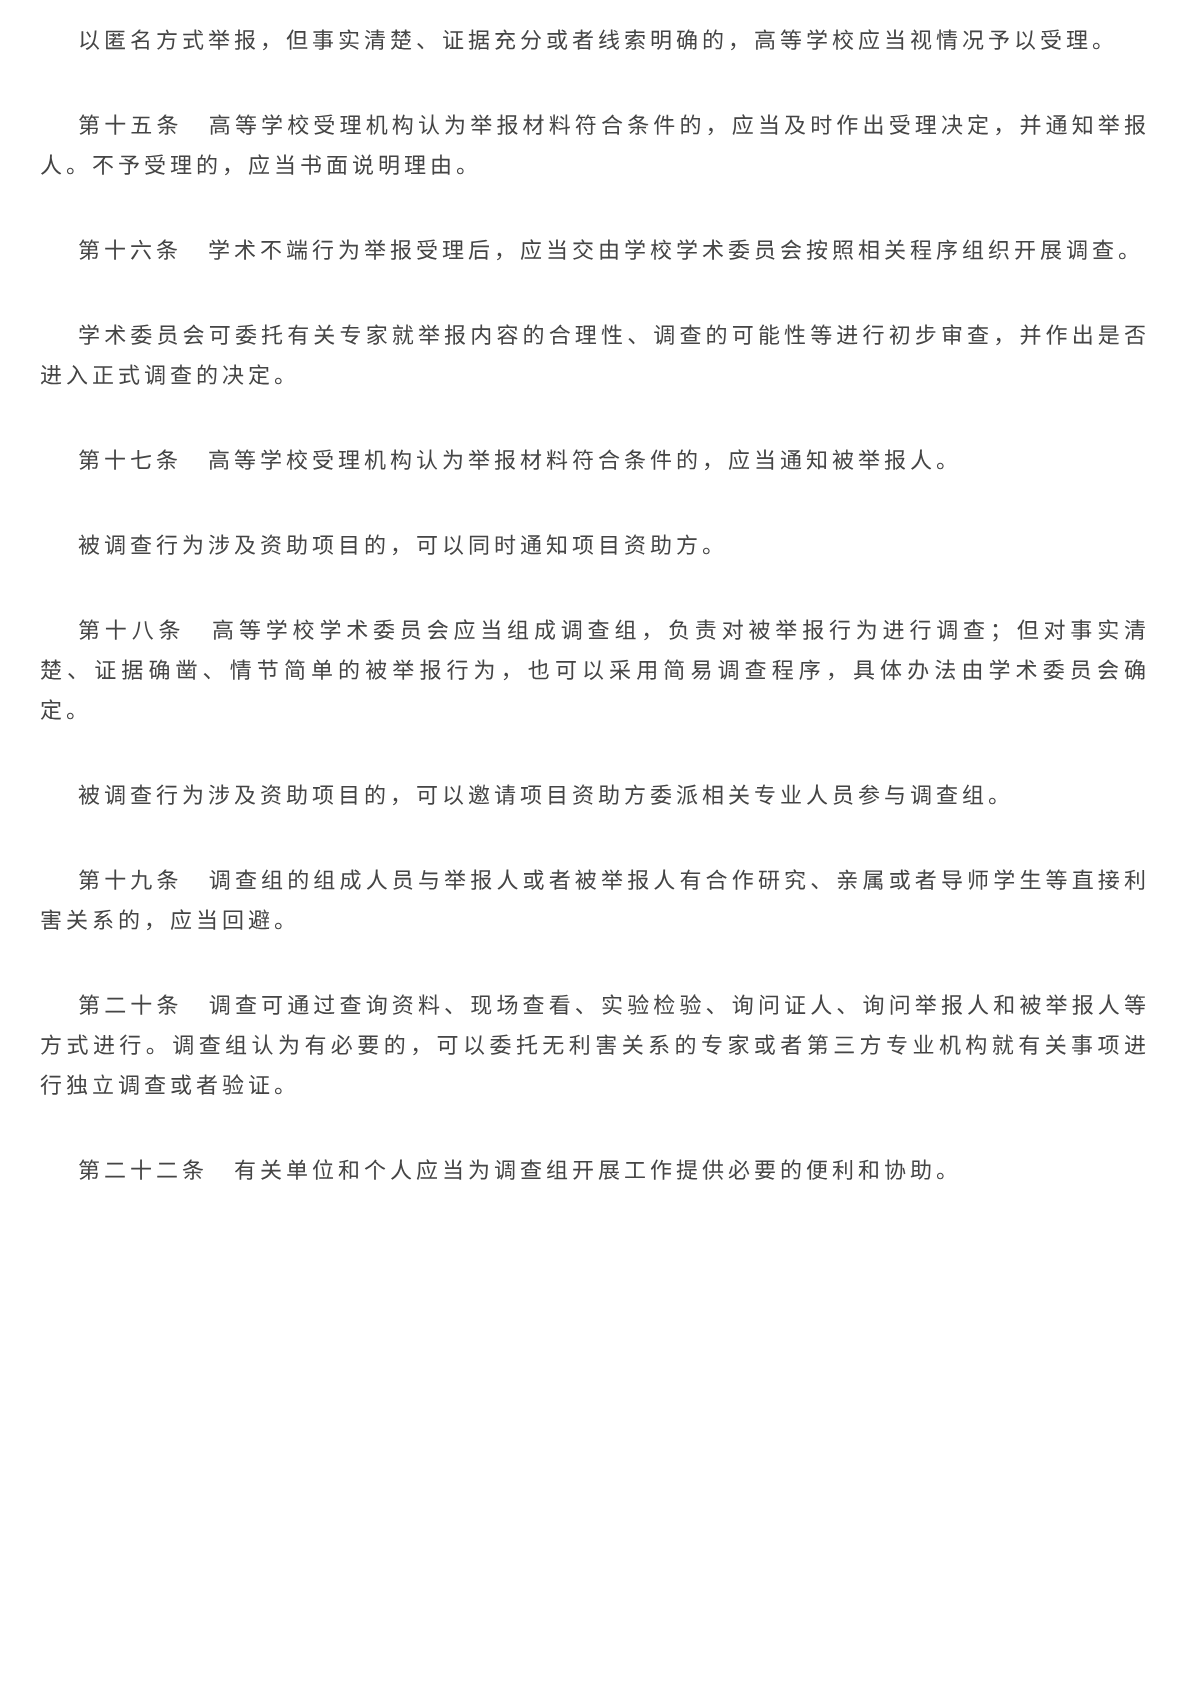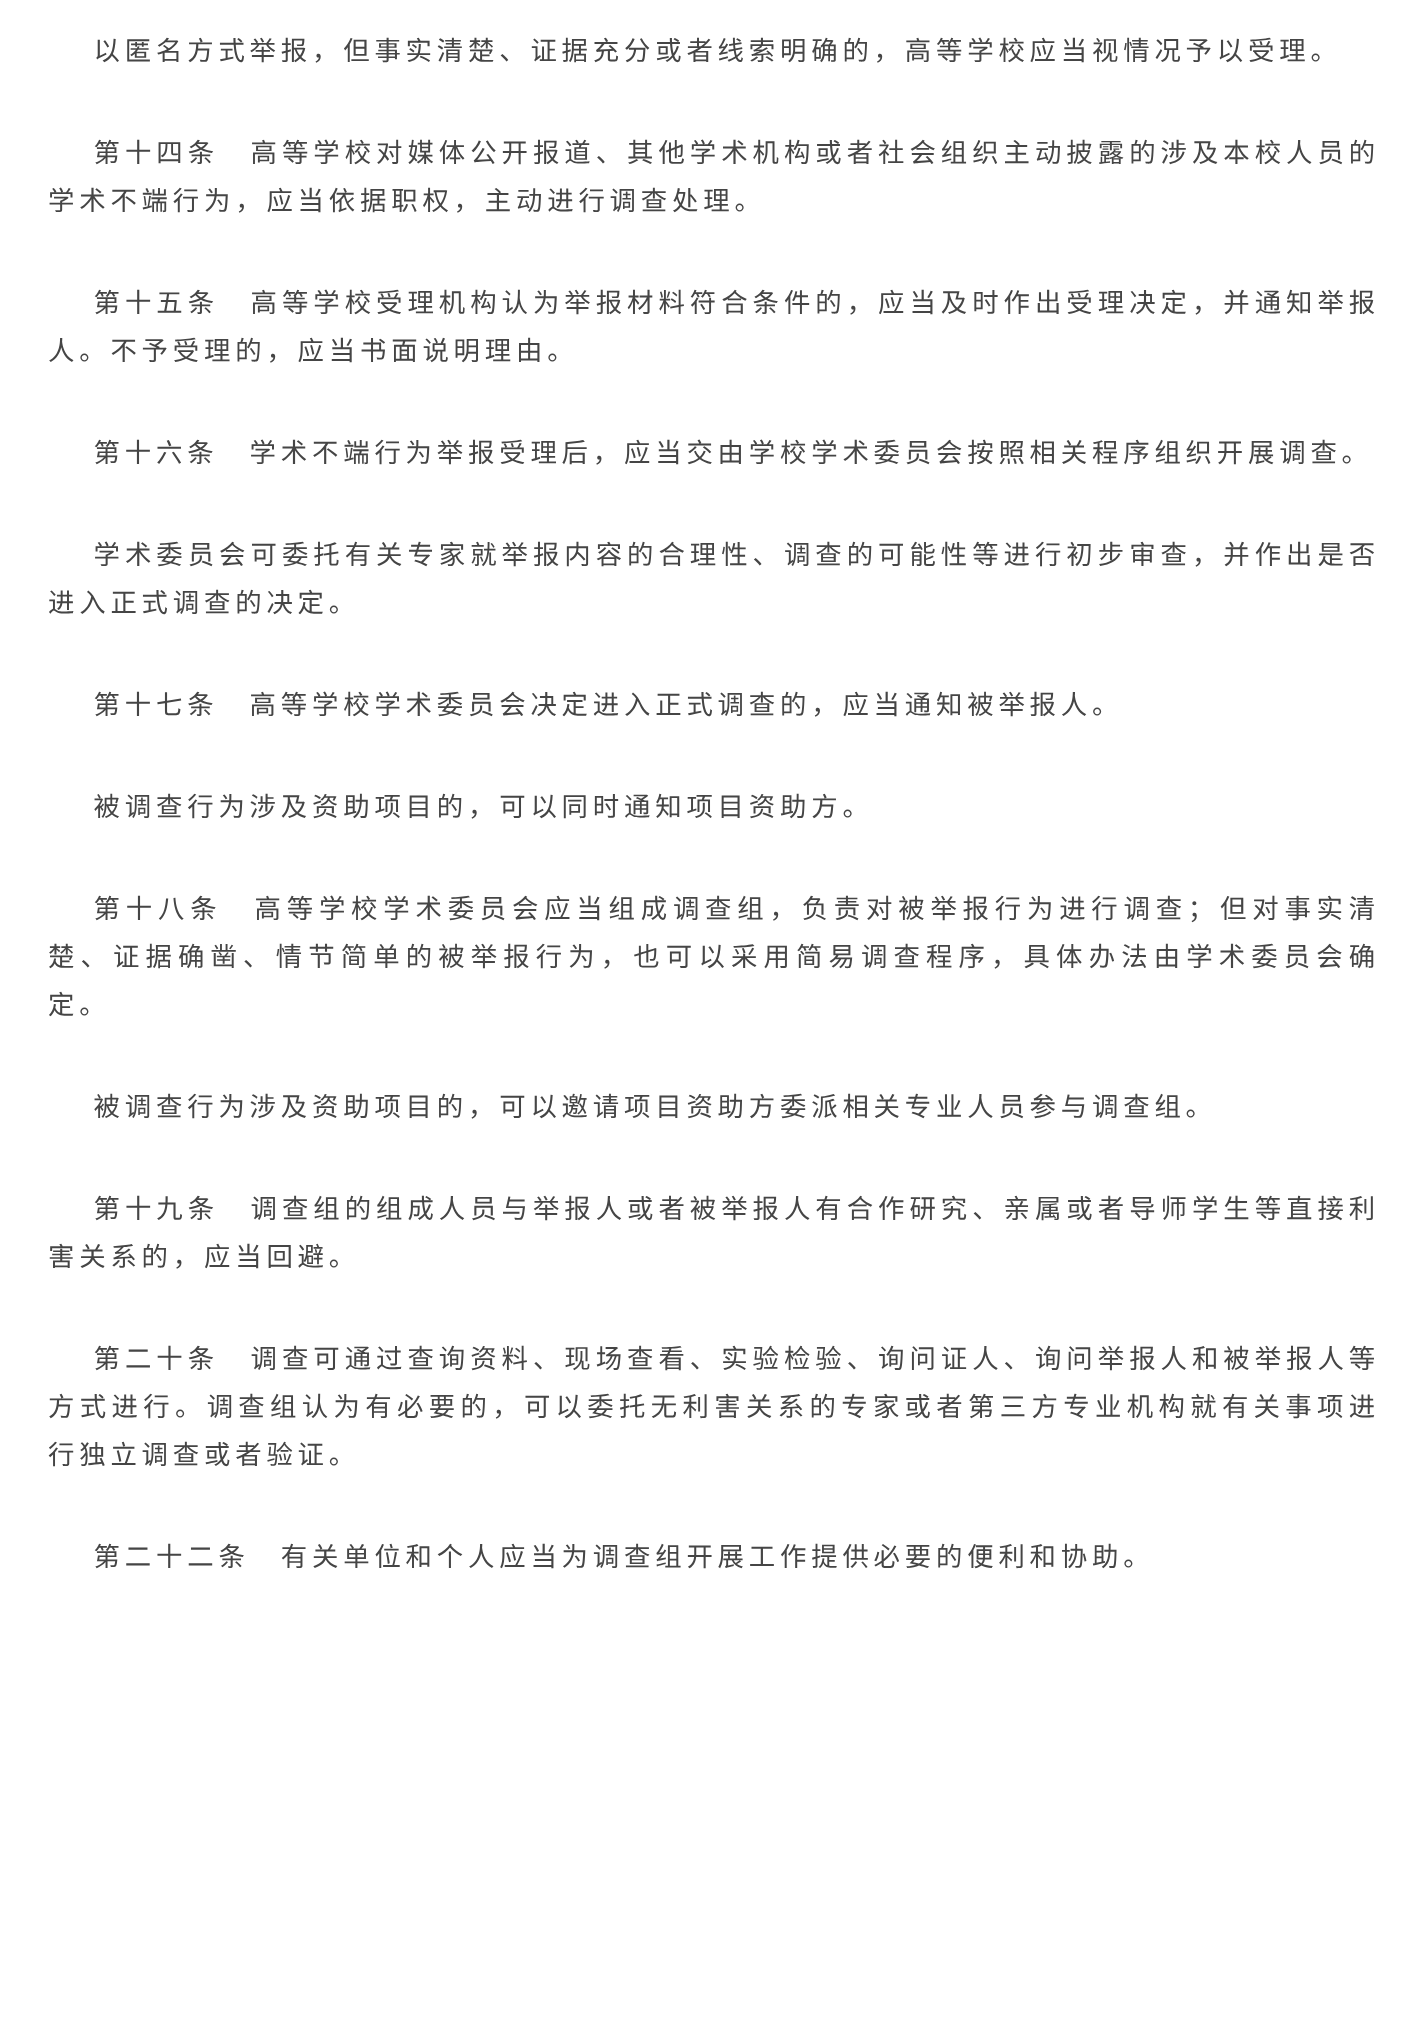--- a/index.html
+++ b/index.html
@@ -13,43 +13,42 @@
     box-sizing: border-box;
   }
   .page {
     box-sizing: border-box;
     width: 1190px;
     min-height: 1684px;
     padding: 23px 40px 30px 40px;
     background: #ffffff;
   }
   .para {
-    font-family: Liberation Sans, sans-serif;
+    font-family: Liberation Mono, monospace;
     font-size: 22px;
     color: #454545;
     letter-spacing: 4px;
     line-height: 40px;
     text-align: justify;
     text-indent: 38px;
     margin: 0 0 45px 0;
     word-break: break-all;
   }
   .para:last-child {
     margin-bottom: 0;
   }
 </style>
 </head>
 <body>
 
 <div class="page">
   <p class="para">以匿名方式举报，但事实清楚、证据充分或者线索明确的，高等学校应当视情况予以受理。</p>
-  <p class="para">第十四条　高等学校对媒体公开报道、其他学术机构或者社会组织主动披露的涉及本校人员的学术不端行为，应当依据职权，主动进行调查处理。</p>
   <p class="para">第十五条　高等学校受理机构认为举报材料符合条件的，应当及时作出受理决定，并通知举报人。不予受理的，应当书面说明理由。</p>
   <p class="para">第十六条　学术不端行为举报受理后，应当交由学校学术委员会按照相关程序组织开展调查。</p>
   <p class="para">学术委员会可委托有关专家就举报内容的合理性、调查的可能性等进行初步审查，并作出是否进入正式调查的决定。</p>
-  <p class="para">第十七条　高等学校学术委员会决定进入正式调查的，应当通知被举报人。</p>
+  <p class="para">第十七条　高等学校受理机构认为举报材料符合条件的，应当通知被举报人。</p>
   <p class="para">被调查行为涉及资助项目的，可以同时通知项目资助方。</p>
   <p class="para">第十八条　高等学校学术委员会应当组成调查组，负责对被举报行为进行调查；但对事实清楚、证据确凿、情节简单的被举报行为，也可以采用简易调查程序，具体办法由学术委员会确定。</p>
   <p class="para">被调查行为涉及资助项目的，可以邀请项目资助方委派相关专业人员参与调查组。</p>
   <p class="para">第十九条　调查组的组成人员与举报人或者被举报人有合作研究、亲属或者导师学生等直接利害关系的，应当回避。</p>
   <p class="para">第二十条　调查可通过查询资料、现场查看、实验检验、询问证人、询问举报人和被举报人等方式进行。调查组认为有必要的，可以委托无利害关系的专家或者第三方专业机构就有关事项进行独立调查或者验证。</p>
   <p class="para">第二十二条　有关单位和个人应当为调查组开展工作提供必要的便利和协助。</p>
 </div>
 
 </body></html>

